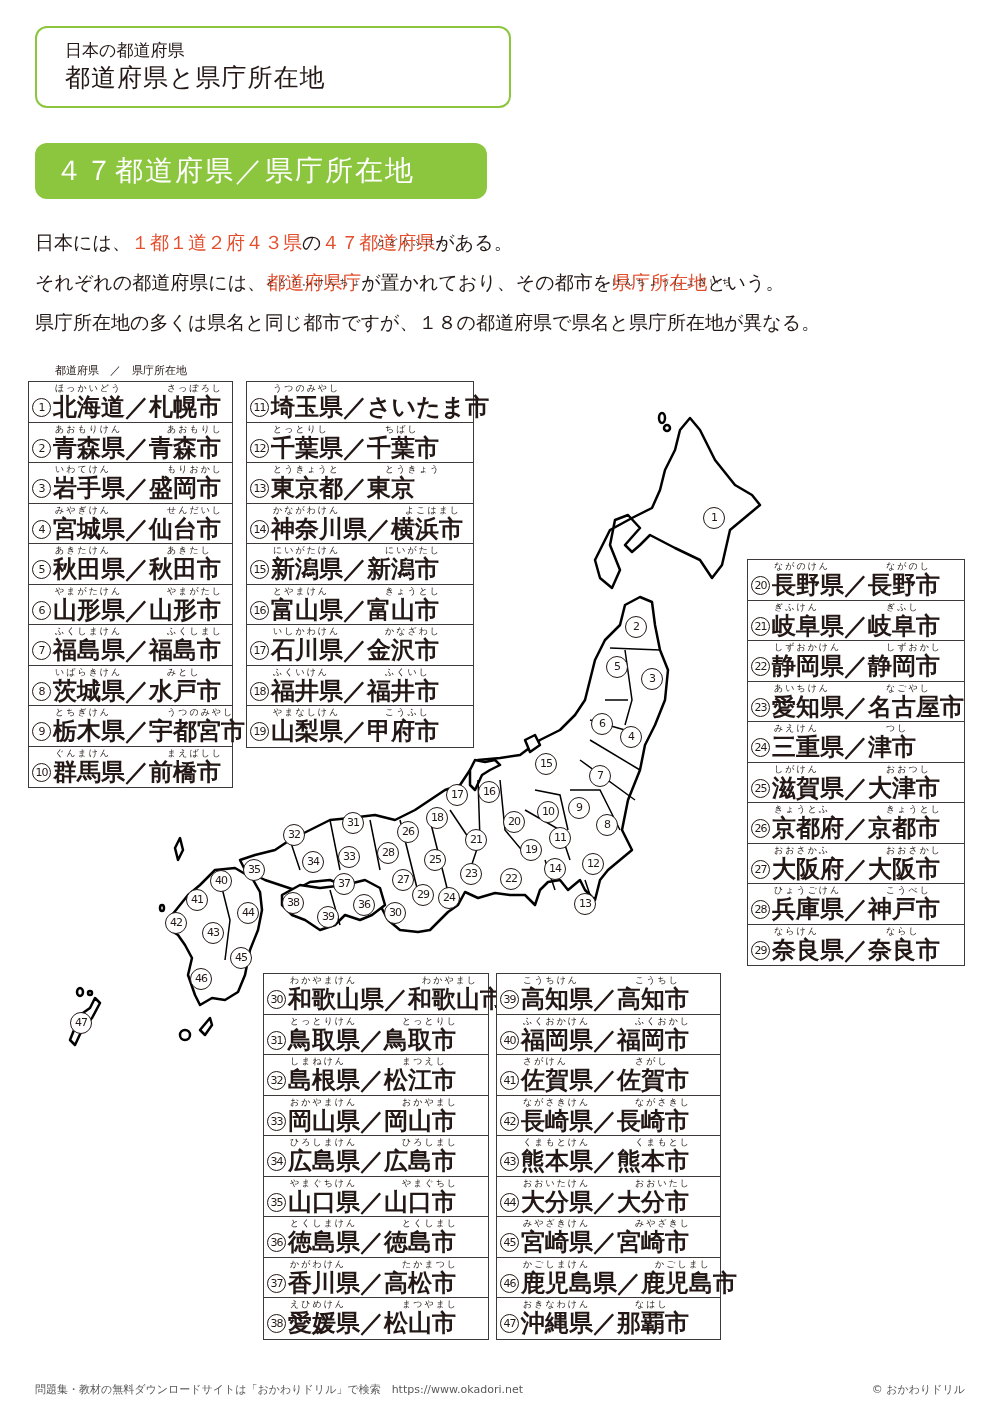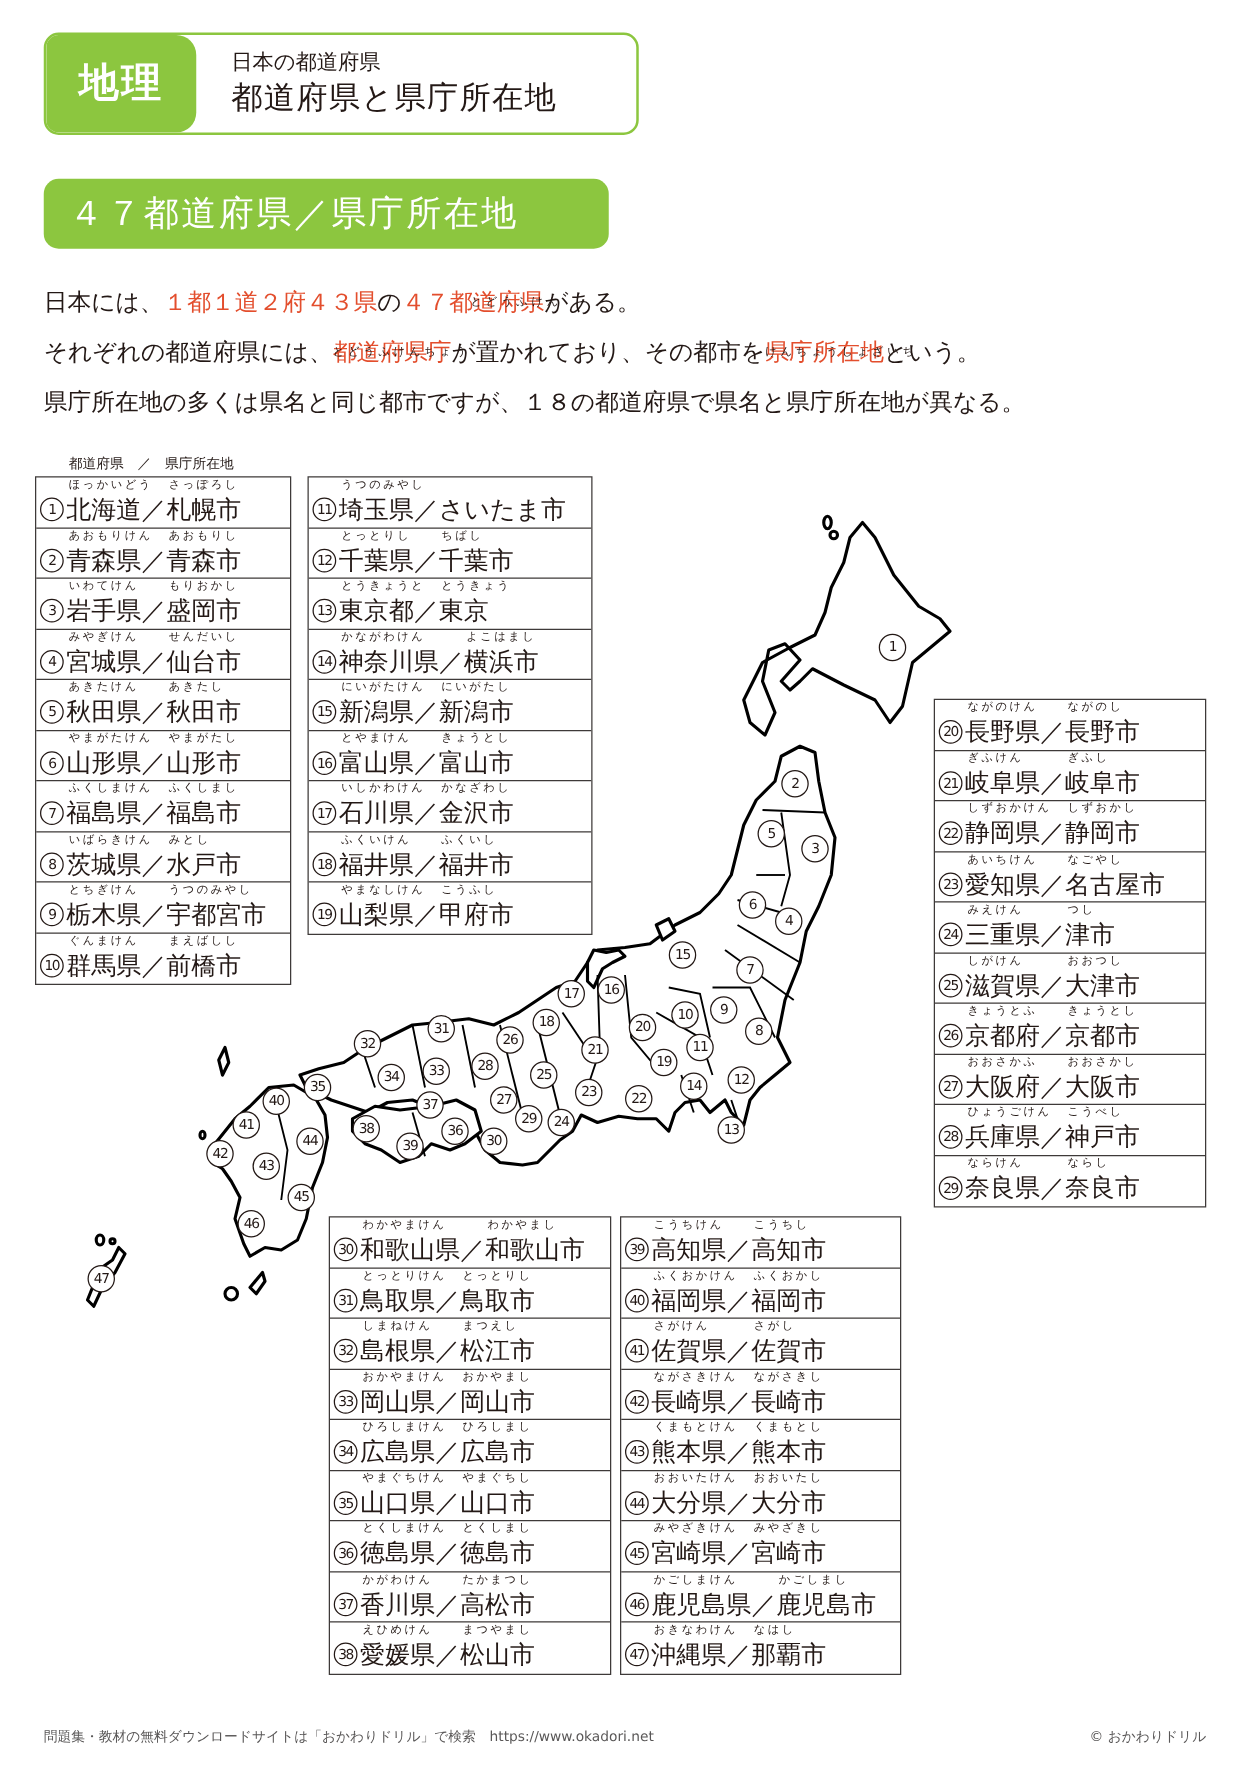--- a/index.html
+++ b/index.html
@@ -18,35 +18,34 @@
   .intro-line { position: relative; height: 40px; line-height: 52px; white-space: nowrap; }
   .red { color: #e34e2d; position: relative; }
   .ruby { position: absolute; top: 6px; left: 0; width: 100%; font-size: 9px; line-height: 10px; color: #231815; text-align: right; letter-spacing: 3px; white-space: nowrap; }
 
   .table-caption { position: absolute; left: 55px; top: 363px; font-size: 11px; white-space: pre; }
 
   .ptable { position: absolute; border: 1px solid #3e3a39; background: #fff; }
   .prow { height: 40.5px; border-bottom: 1px solid #3e3a39; position: relative; padding-left: 3px; white-space: nowrap; }
   .prow:last-child { border-bottom: none; }
   .pnum { display: inline-block; width: 19px; height: 19px; border: 1px solid #231815; border-radius: 50%; font-size: 11px; line-height: 17px; text-align: center; position: absolute; left: 3px; top: 16px; letter-spacing: -1px; }
-  .pname { position: absolute; left: 24px; top: 12px; font-size: 20px; line-height: 26px; }
+  .pname { position: absolute; left: 24px; top: 12px; font-size: 24px; line-height: 26px; font-weight: bold; }
   .pruby1 { position: absolute; left: 26px; top: 1px; font-size: 9px; line-height: 10px; letter-spacing: 2px; }
-  .pruby2 { position: absolute; top: 1px; font-size: 9px; line-height: 10px; letter-spacing: 2px; }
+  .pruby2 { position: absolute; top: 1px; font-size: 9px; line-height: 10px; letter-spacing: 2px; margin-left: 32px; }
 
   .map { position: absolute; left: 0; top: 360px; width: 1000px; height: 700px; pointer-events: none; }
   .marker { position: absolute; width: 22px; height: 22px; border: 1px solid #231815; border-radius: 50%; background: #fff; font-size: 11px; line-height: 20px; text-align: center; letter-spacing: -1px; }
 
   .footer-left { position: absolute; left: 35px; top: 1382px; font-size: 11px; color: #595757; white-space: pre; }
   .footer-right { position: absolute; right: 35px; top: 1382px; font-size: 11px; color: #595757; }
 </style>
 </head>
 <body>
 
 <div class="header-box">
-  <div class="header-subject">地理</div>
   <div class="header-text">
     <div class="header-small">日本の都道府県</div>
     <div class="header-large">都道府県と県庁所在地</div>
   </div>
 </div>
 
 <div class="section-title">４７都道府県／県庁所在地</div>
 
 <div class="intro">
   <div class="intro-line">

